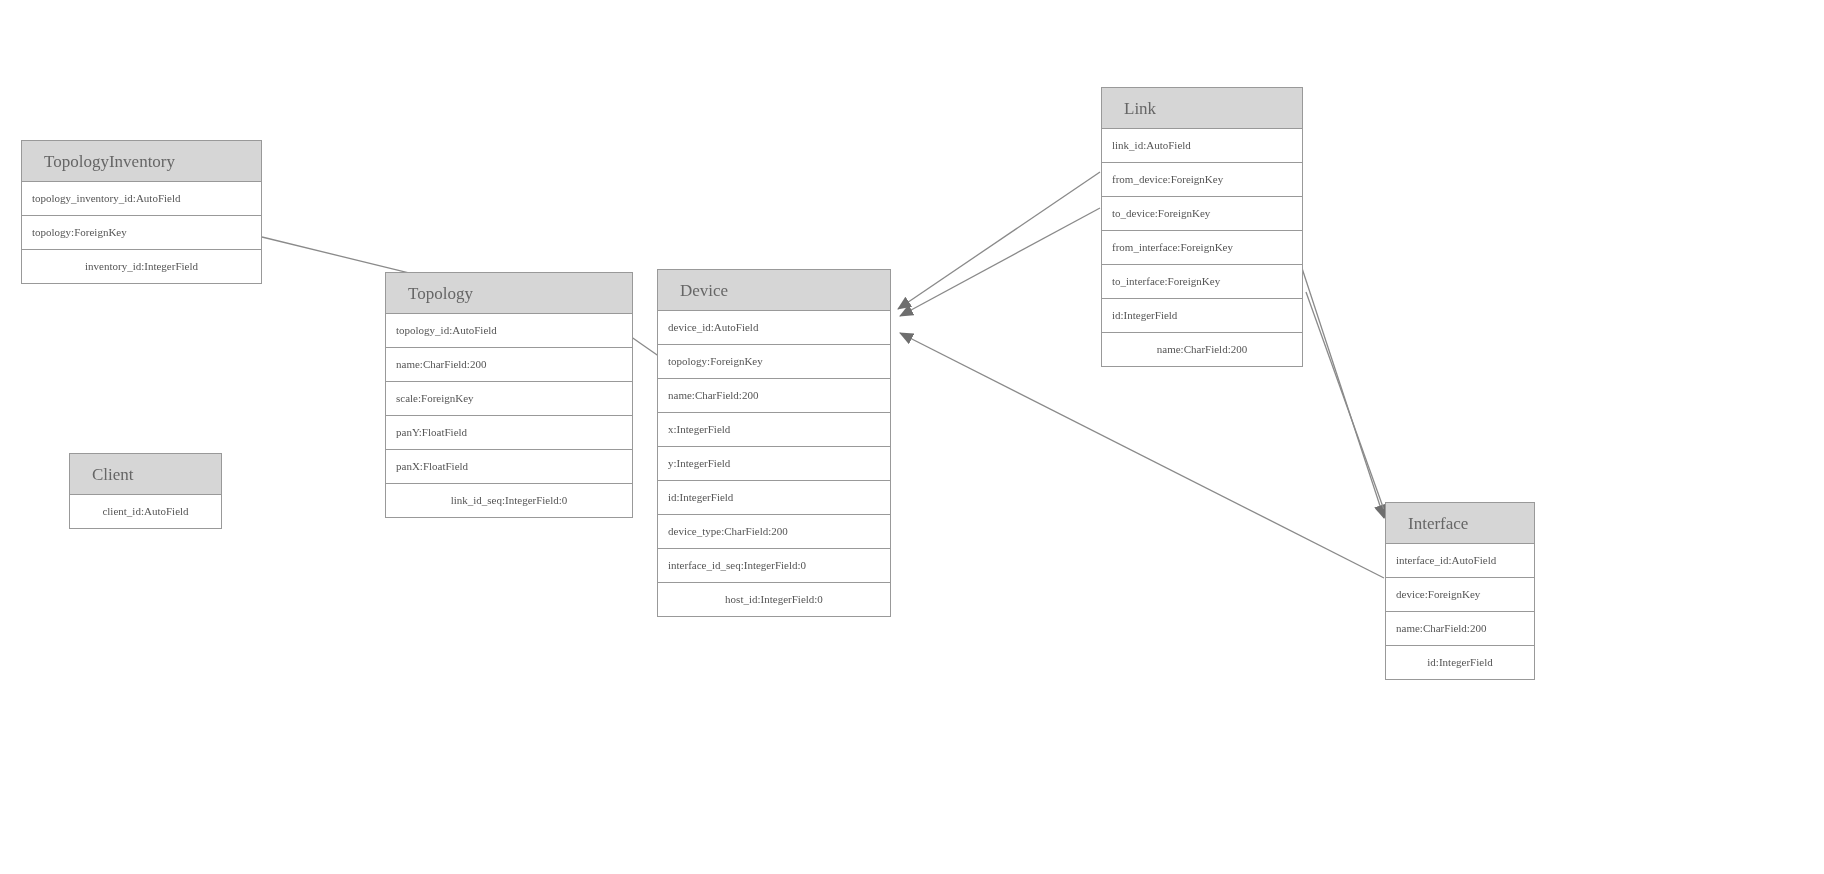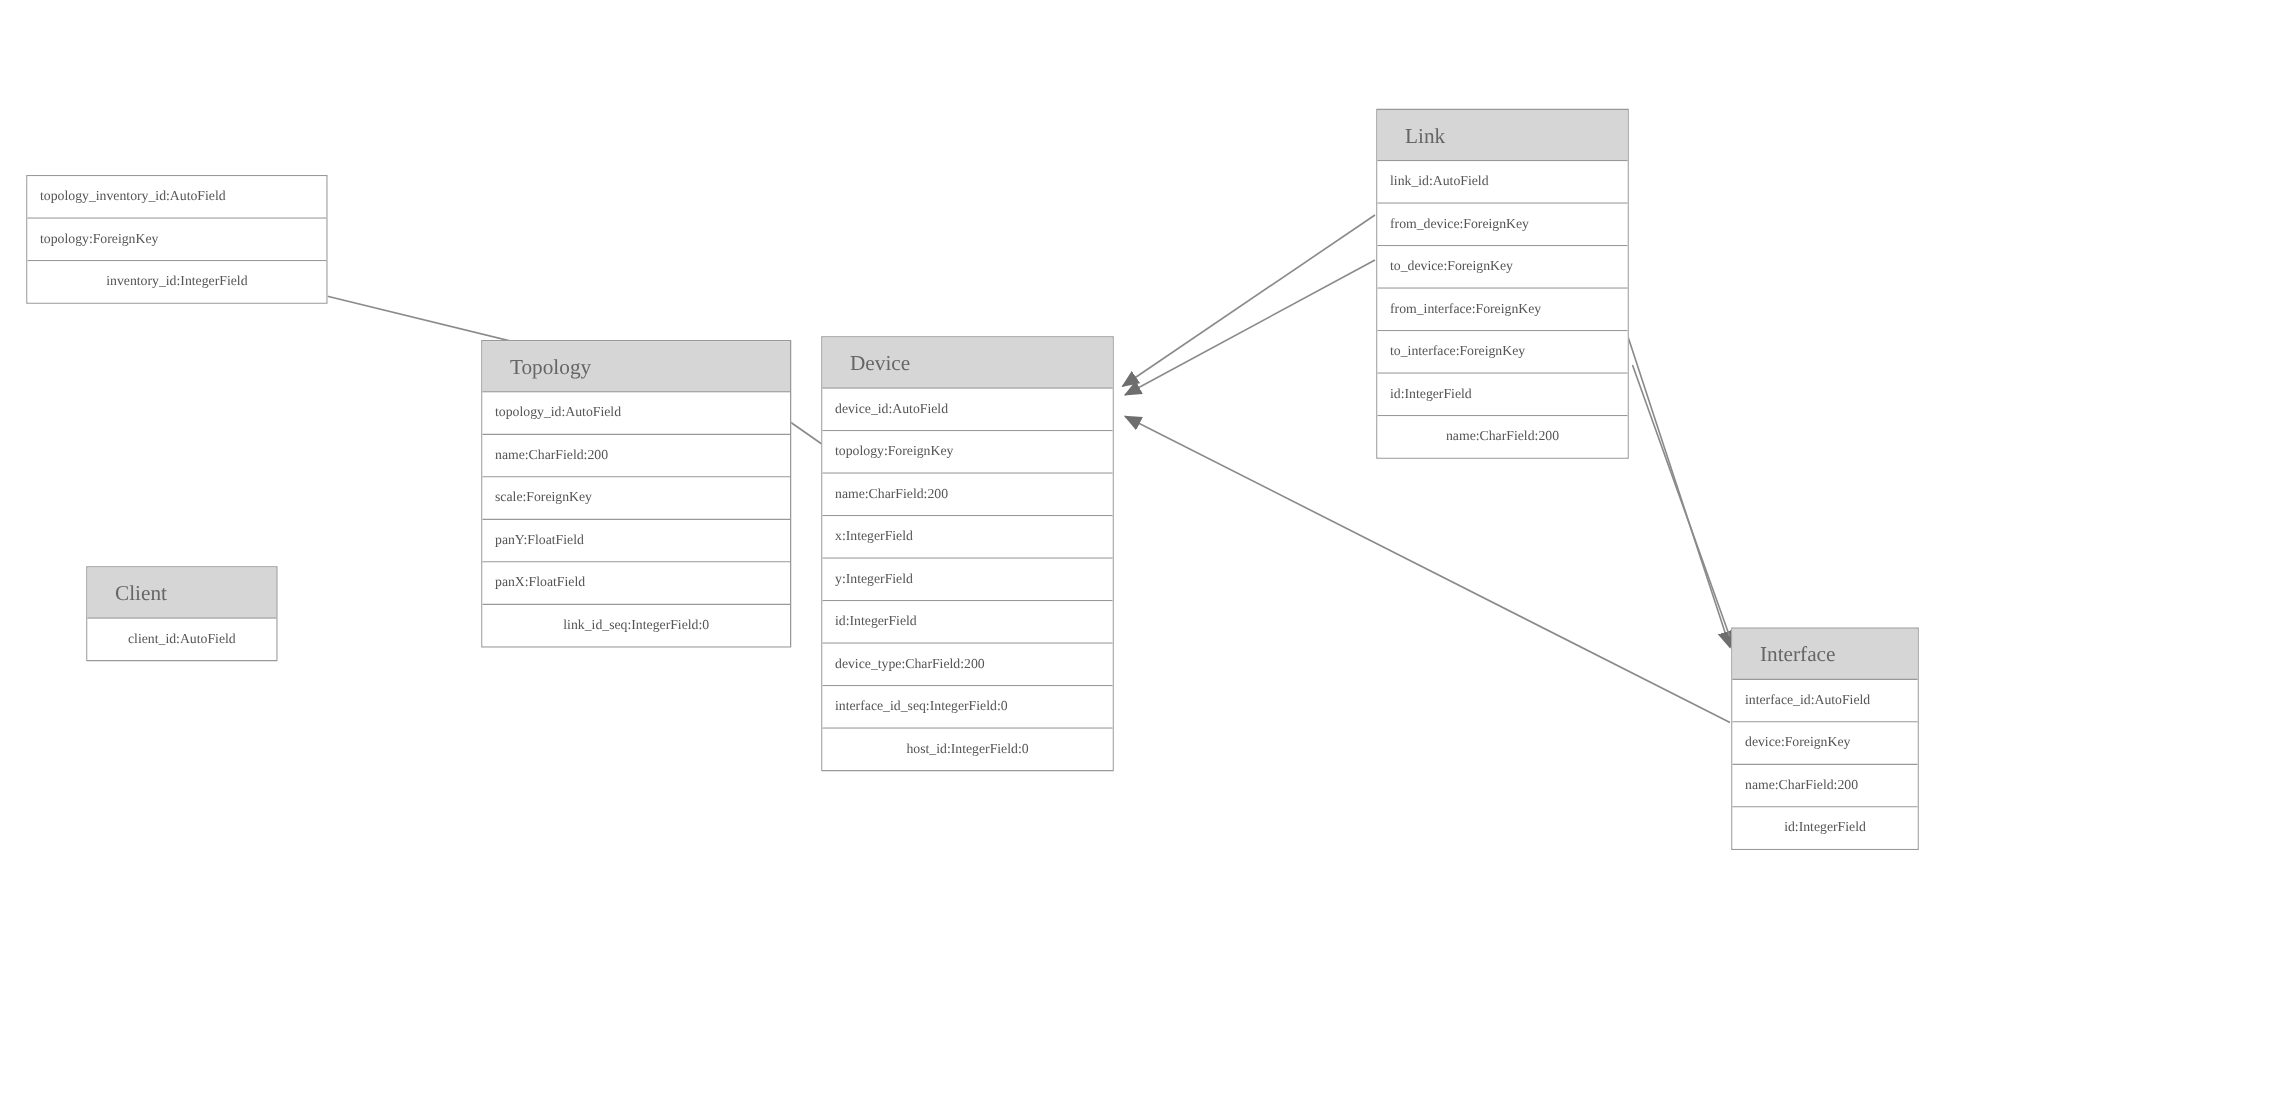--- a/index.html
+++ b/index.html
@@ -79,20 +79,21 @@
     <line x1="1100" y1="208" x2="900" y2="316" stroke="#8a8a8a" stroke-width="1.3" marker-end="url(#arrowhead)"></line>
 
     <line x1="1384" y1="578" x2="900" y2="333" stroke="#8a8a8a" stroke-width="1.3" marker-end="url(#arrowhead)"></line>
 
     <line x1="1298" y1="256" x2="1384" y2="518" stroke="#8a8a8a" stroke-width="1.3" marker-end="url(#arrowhead)"></line>
 
     <line x1="1306" y1="292" x2="1388" y2="521" stroke="#8a8a8a" stroke-width="1.3" marker-end="url(#arrowhead)"></line>
   </svg>
 
   <div class="entity" style="left:21px; top:140px; width:241px;">
+    <div class="entity-title">TopologyInventory</div>
     <div class="entity-field">topology_inventory_id:AutoField</div>
     <div class="entity-field">topology:ForeignKey</div>
     <div class="entity-field">inventory_id:IntegerField</div>
   </div>
 
   <div class="entity" style="left:69px; top:453px; width:153px;">
     <div class="entity-title">Client</div>
     <div class="entity-field">client_id:AutoField</div>
   </div>
 

